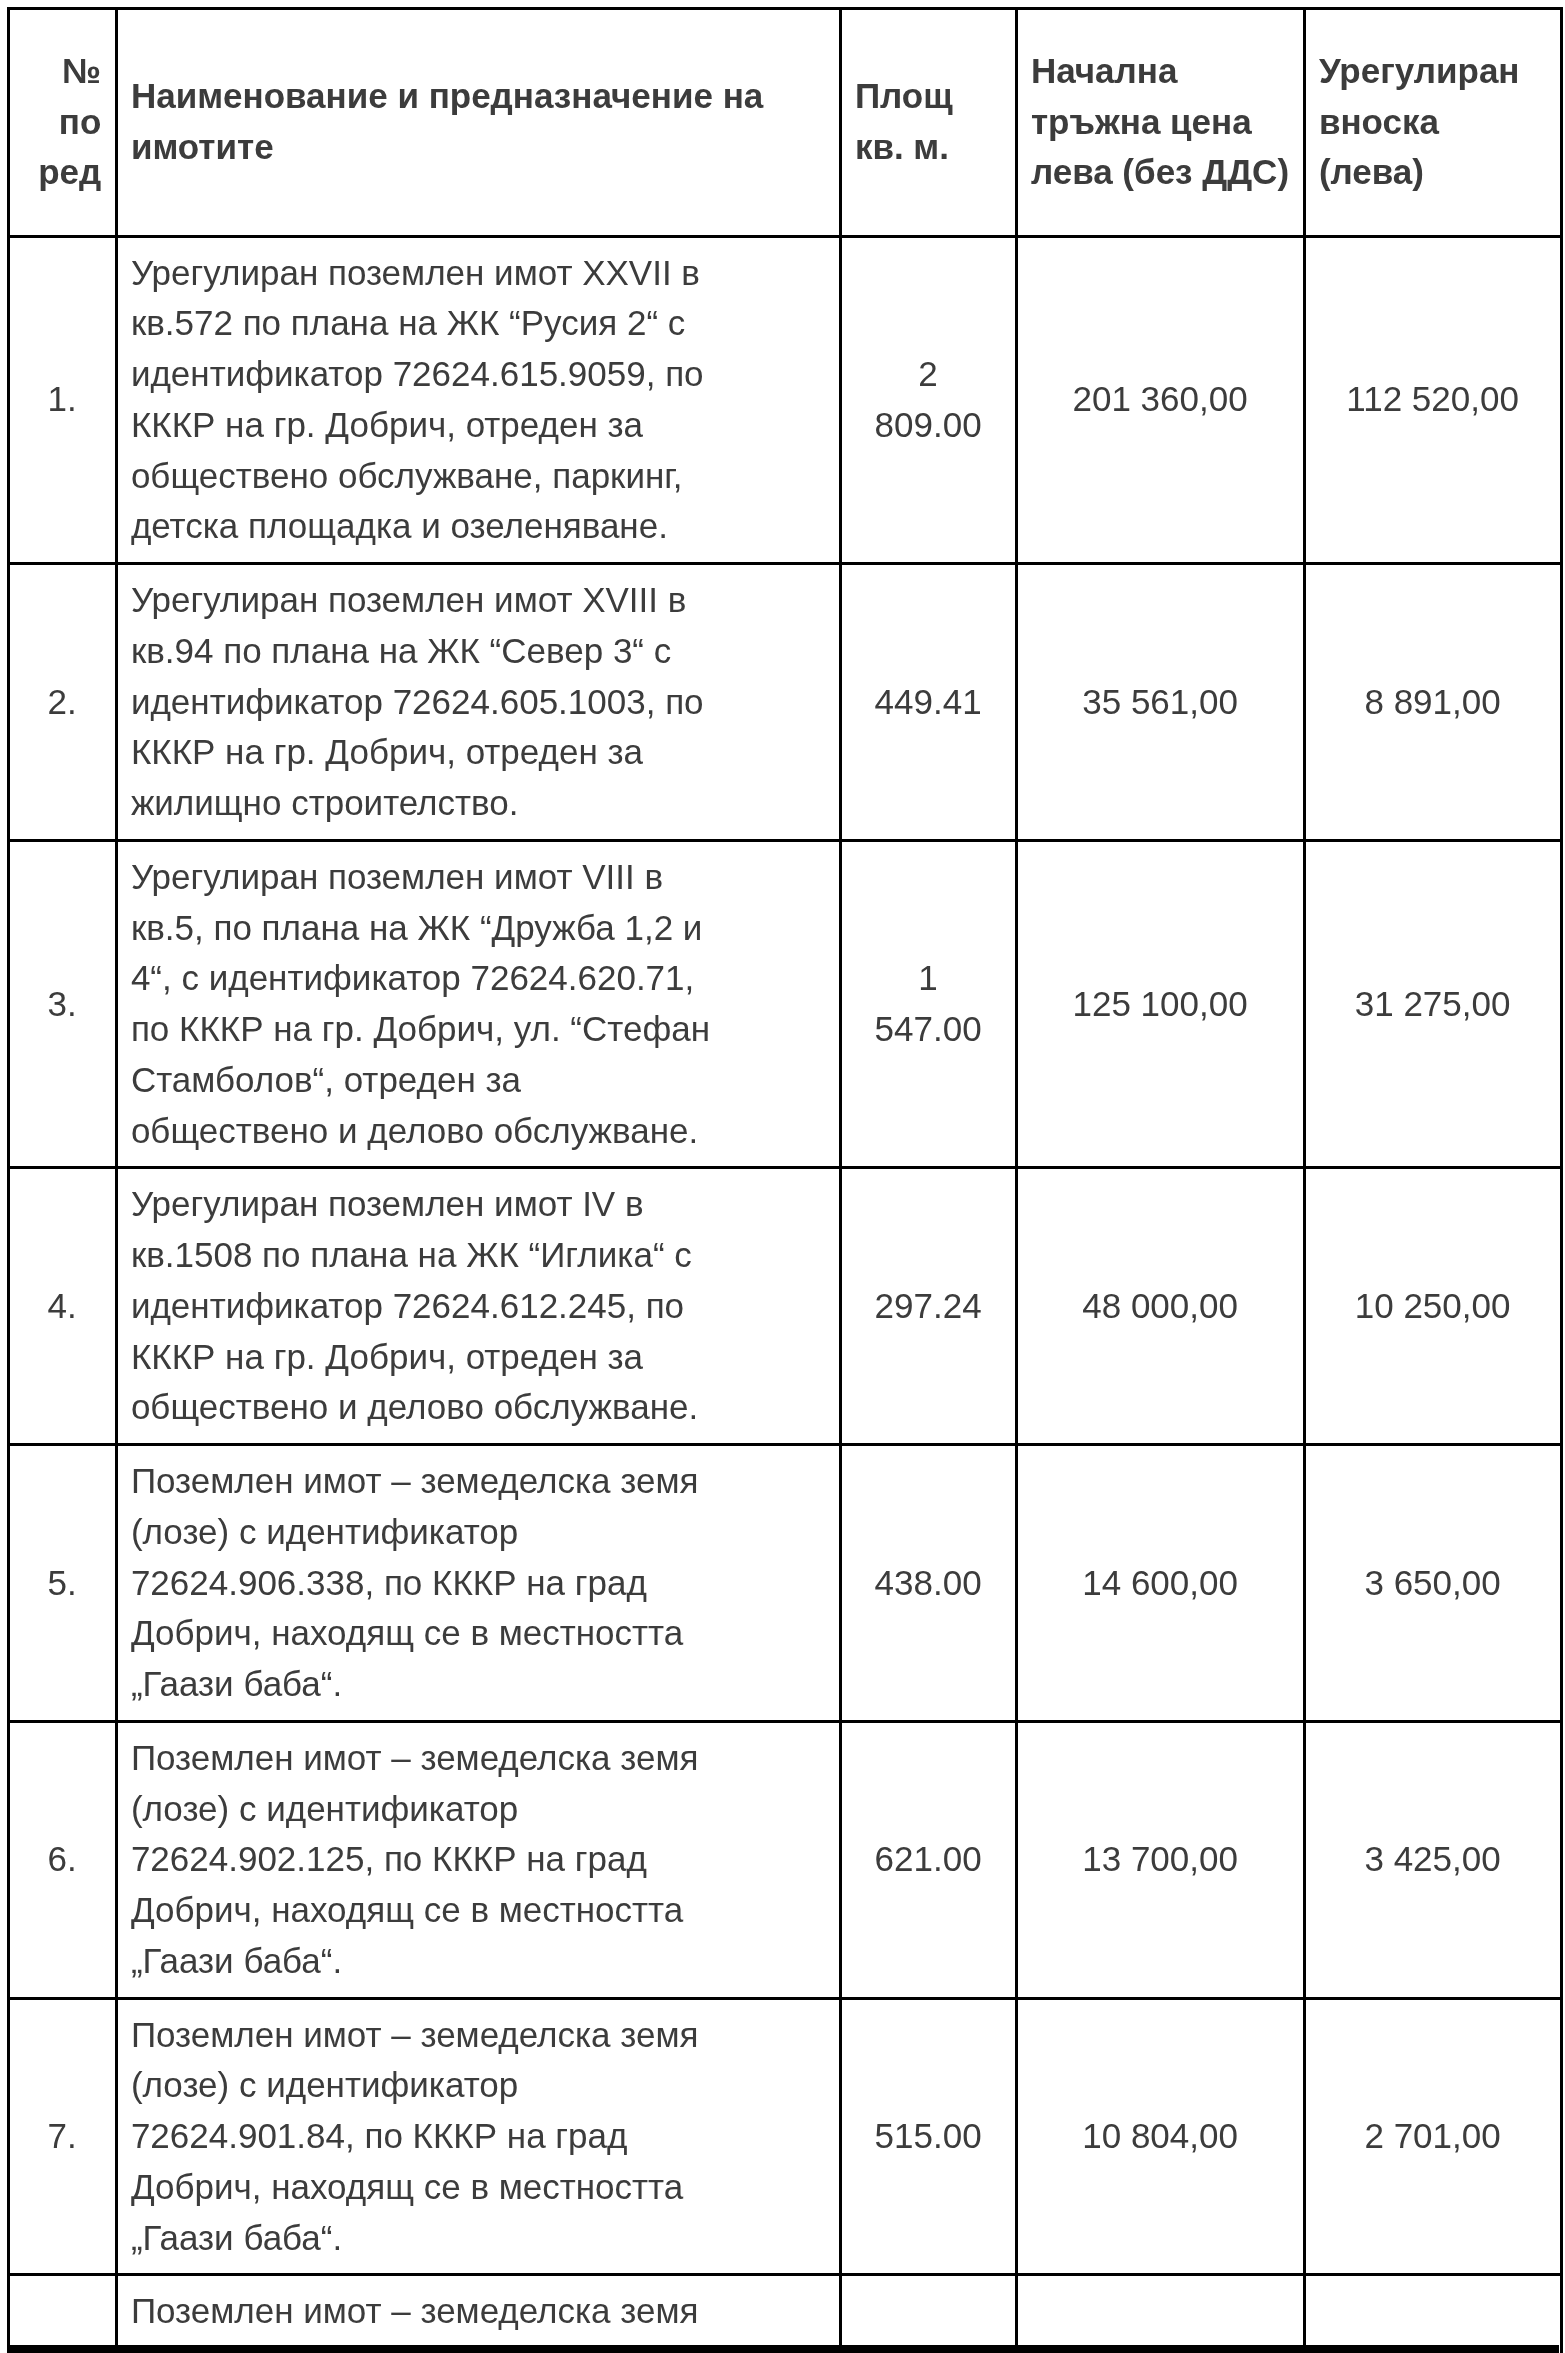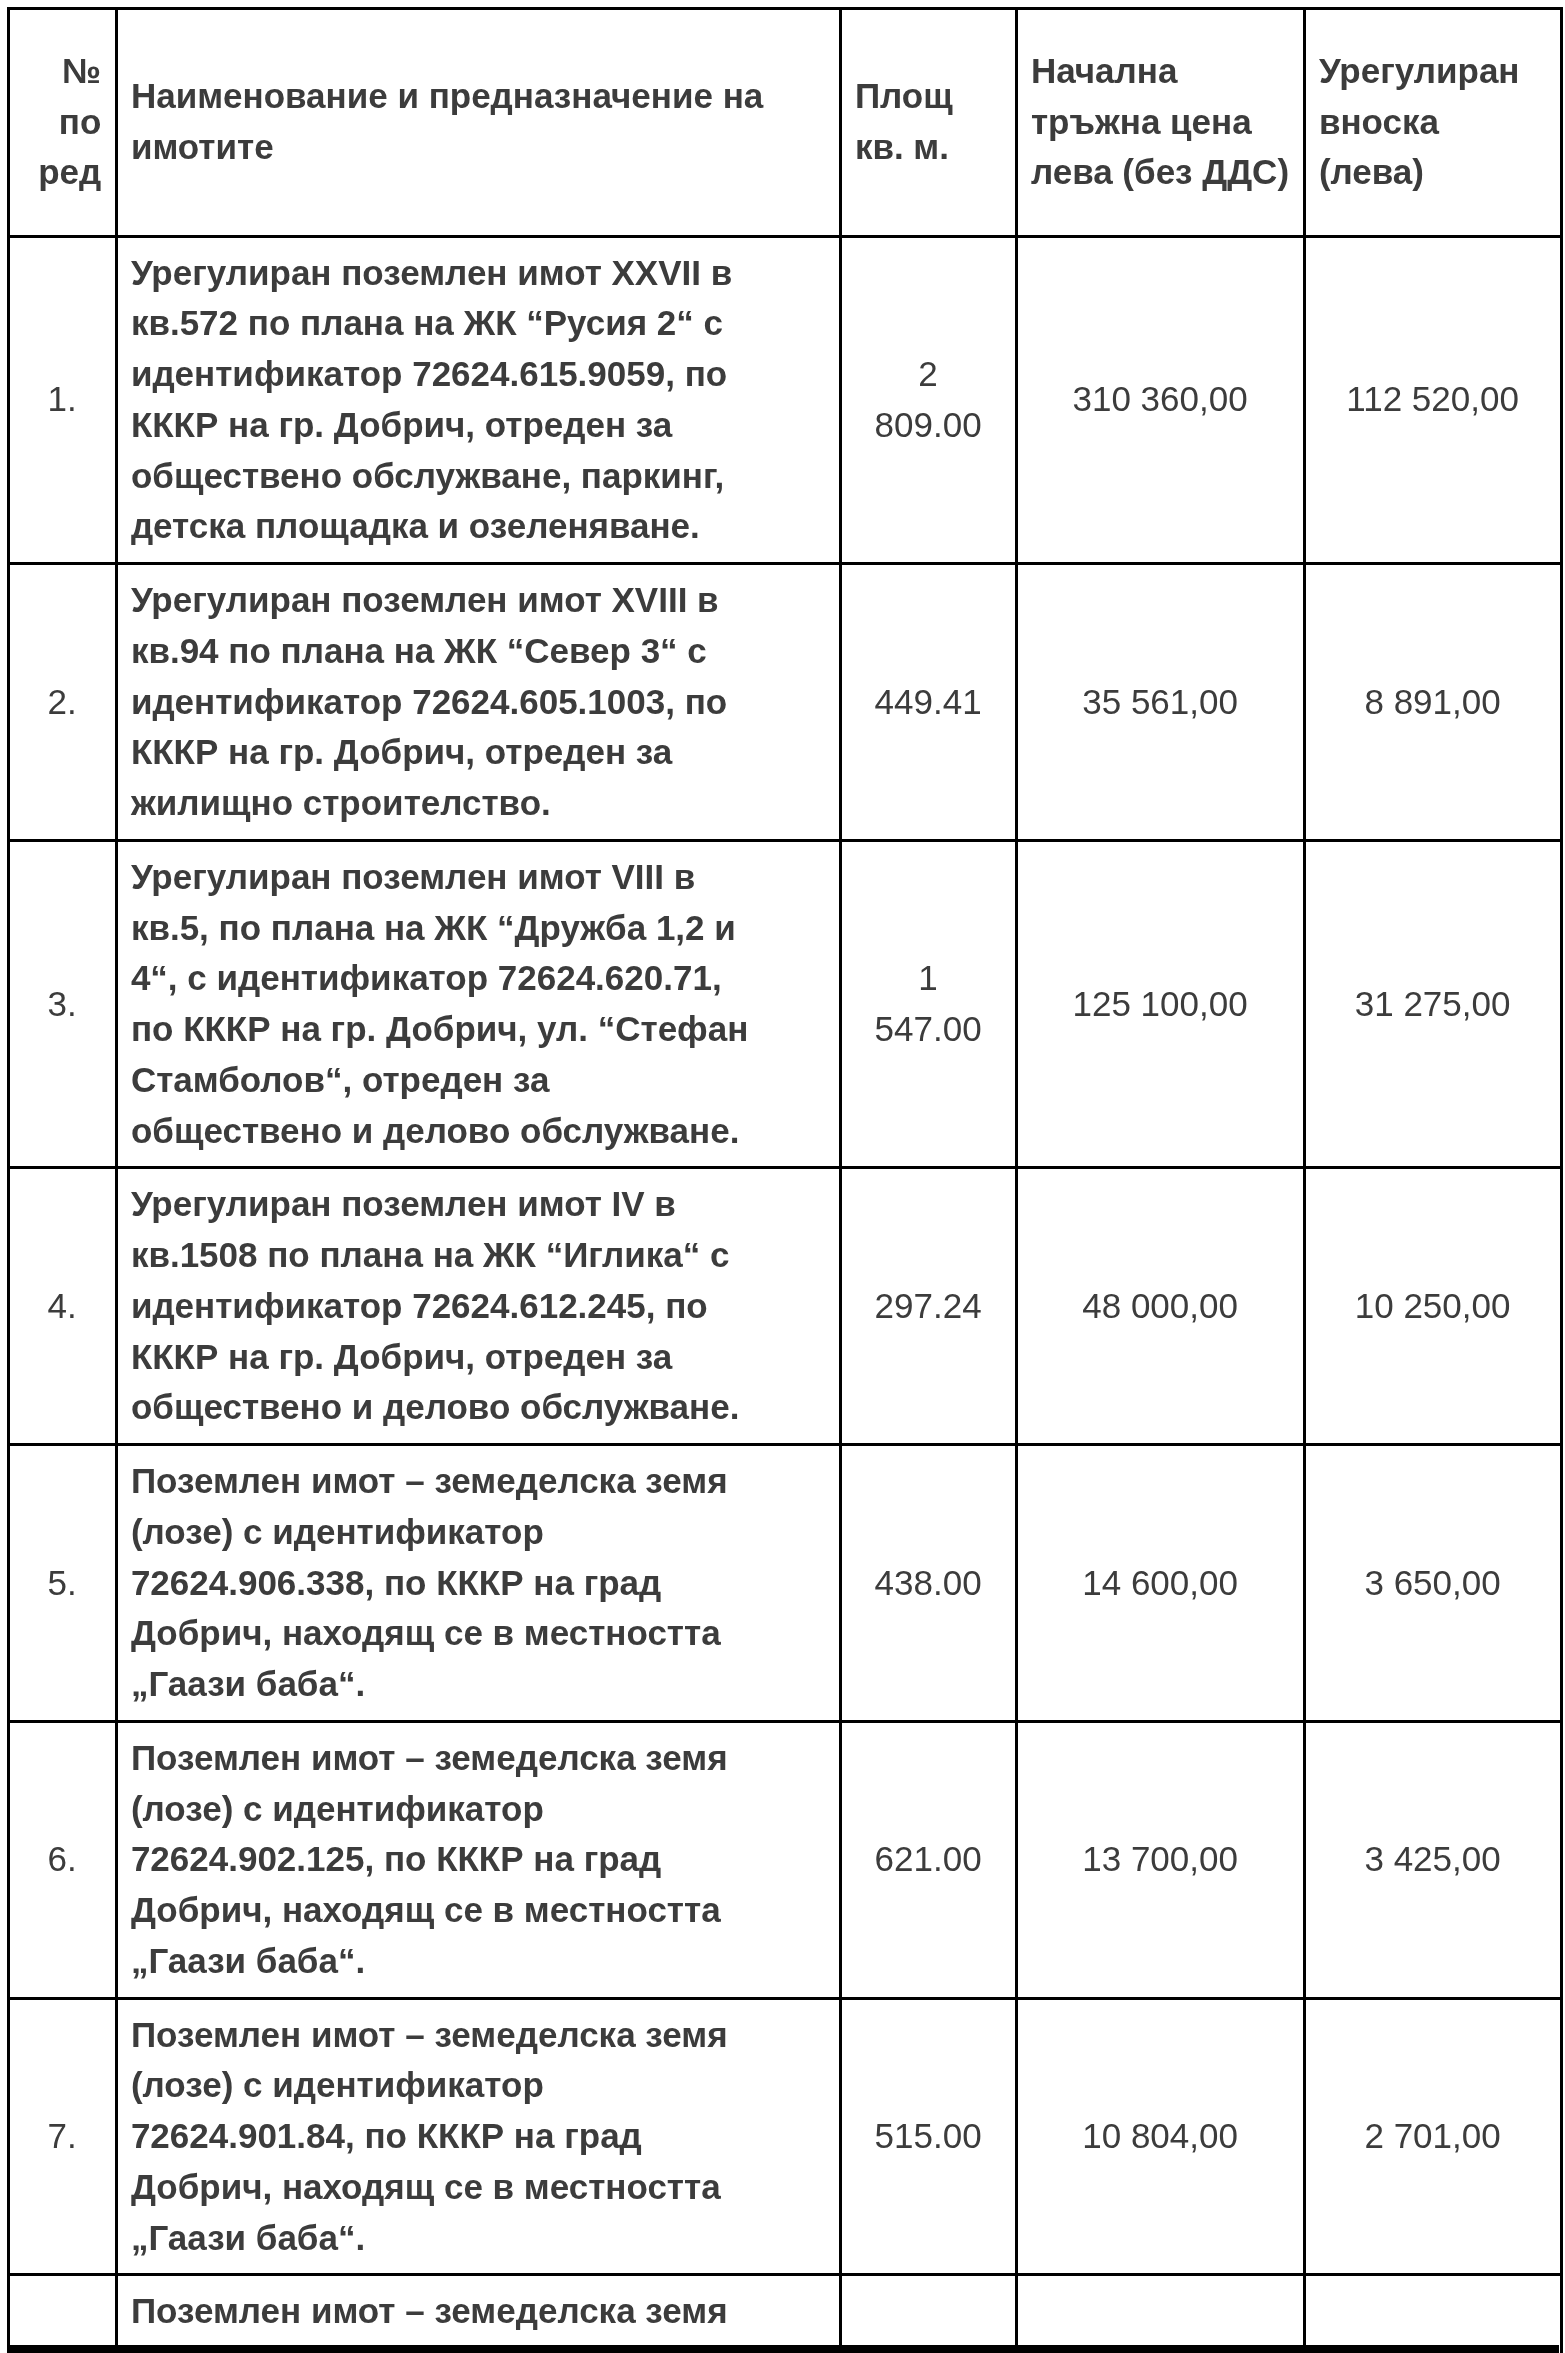--- a/index.html
+++ b/index.html
@@ -36,21 +36,20 @@
     text-align: left;
   }
   th.h-price { text-align: justify; }
   td.c-num {
     text-align: center;
     white-space: pre-line;
   }
   td.c-desc {
     text-align: left;
     white-space: pre-line;
-    font-weight: bold;
   }
   td.c-area,
   td.c-price,
   td.c-deposit {
     text-align: center;
     white-space: pre-line;
   }
   .bottom-cut {
     position: absolute;
     left: 6.6px;
@@ -85,21 +84,21 @@
     <tr style="height:300px">
       <td class="c-num">1.</td>
       <td class="c-desc">Урегулиран поземлен имот XXVII в
 кв.572 по плана на ЖК “Русия 2“ с
 идентификатор 72624.615.9059, по
 КККР на гр. Добрич, отреден за
 обществено обслужване, паркинг,
 детска площадка и озеленяване.</td>
       <td class="c-area">2
 809.00</td>
-      <td class="c-price">310 360,00</td>
+      <td class="c-price">201 360,00</td>
       <td class="c-deposit">112 520,00</td>
     </tr>
     <tr style="height:259px">
       <td class="c-num">2.</td>
       <td class="c-desc">Урегулиран поземлен имот XVIII в
 кв.94 по плана на ЖК “Север 3“ с
 идентификатор 72624.605.1003, по
 КККР на гр. Добрич, отреден за
 жилищно строителство.</td>
       <td class="c-area">449.41</td>

